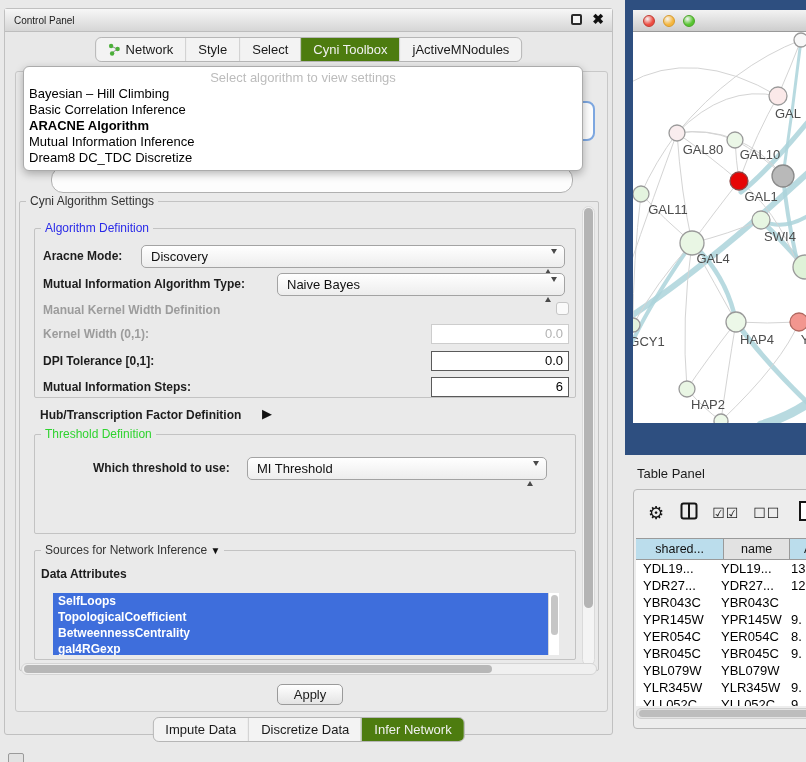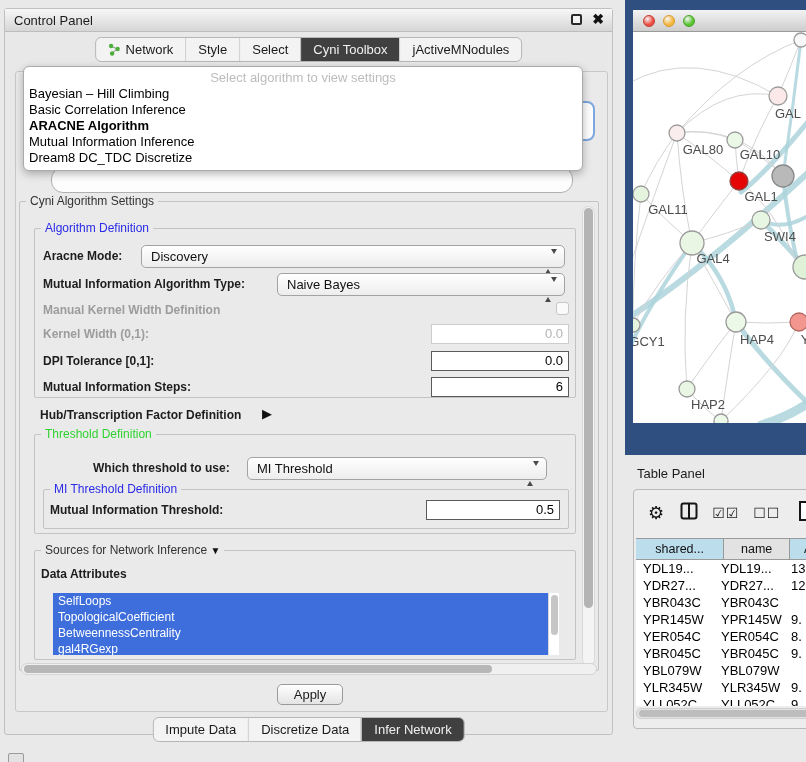--- a/index.html
+++ b/index.html
@@ -2,29 +2,29 @@
 <html><head>
 <meta charset="utf-8">
 <style>
   * { box-sizing: border-box; margin: 0; padding: 0; }
   html,body { width:806px; height:762px; }
   body { position:relative; background:#e9e9e9; font-family:"Liberation Sans",sans-serif; overflow:hidden; color:#1a1a1a; }
 
   
   .control-panel { position:absolute; left:4px; top:8px; width:609px; height:727px; background:#e8e8e8; border:1px solid #c0c0c0; border-radius:3px; }
   .cp-titlebar { position:absolute; left:0; top:0; right:0; height:23px; background:linear-gradient(#f7f7f7,#d6d6d6); border-bottom:1px solid #bdbdbd; display:flex; align-items:center; }
-  .cp-title { font-size:13px; padding-left:9px; color:#1b1b1b; }
+  .cp-title { font-size:10px; padding-left:9px; color:#1b1b1b; }
   .cp-controls { position:absolute; right:8px; top:5px; display:flex; gap:10px; align-items:center; }
   .float-icon { width:11px; height:11px; border:2px solid #2a2a2a; border-radius:2px; background:#f4f4f4; }
   .close-icon { font-size:14px; font-weight:bold; color:#111; line-height:11px; }
 
   .tab-strip { position:absolute; top:28px; left:50%; transform:translateX(-50%); display:inline-flex; background:#f3f3f3; border:1px solid #b6b6b6; border-radius:6px; overflow:hidden; }
   .tab { font-size:13px; padding:4px 12px; white-space:nowrap; display:flex; align-items:center; gap:5px; border-left:1px solid #cfcfcf; }
   .tab:first-child { border-left:none; }
-  .tab.active { background:#404040; color:#f1f1f1; }
+  .tab.active { background:#4d7c0f; color:#f1f1f1; }
 
   .outer-box { position:absolute; left:10px; top:62px; width:593px; height:641px; background:#eaeaea; border:1px solid #c8c8c8; border-radius:3px; }
 
   
   .ghost-combo { position:absolute; left:46px; top:158px; width:522px; height:26px; background:#fdfdfd; border:1px solid #b0b0b0; border-radius:12px; z-index:5; }
   .focus-sliver { position:absolute; left:556px; top:92px; width:34px; height:40px; background:#fdfdfd; border:2px solid #7da7e0; border-radius:8px; z-index:5; }
 
   
   .algo-popup { position:absolute; left:18px; top:57px; width:560px; background:#fff; border:1px solid #ababab; border-radius:6px; box-shadow:0 3px 8px rgba(0,0,0,.28); z-index:10; padding:2px 0 4px 0; }
   .popup-prompt { text-align:center; color:#bcbcbc; font-size:13px; height:17px; line-height:17px; }
@@ -50,21 +50,21 @@
   .numfield { position:absolute; height:20px; background:#fff; font-size:13px; line-height:18px; text-align:right; padding-right:5px; }
   .numfield.strong { border:1px solid #5a5a5a; color:#000; }
   .numfield.dim { border:1px solid #cdcdcd; color:#b3b3b3; }
 
   .checkbox { position:absolute; width:13px; height:13px; border:1px solid #c6c6c6; border-radius:3px; background:#fafafa; }
 
   .arrow-right { font-size:13px; color:#111; }
   .arrow-down { font-size:10px; color:#111; }
 
   
-  .attr-list { position:absolute; left:18px; top:42px; width:506px; height:62px; background:#a16207; overflow:hidden; }
+  .attr-list { position:absolute; left:18px; top:42px; width:506px; height:62px; background:#a16207; overflow:hidden;font-weight:bold; }
   .attr-item { height:16px; line-height:16px; font-size:12px; color:#fff; background:#3e6edc; padding-left:5px; }
   .list-vscroll { position:absolute; right:0; top:0; bottom:0; width:11px; background:#fff; border-left:1px solid #d8d8d8; }
   .list-vscroll .thumb { position:absolute; left:2px; top:2px; width:7px; height:40px; background:#c6c6c6; border-radius:4px; }
 
   
   .v-scroll { position:absolute; right:3px; top:4px; width:13px; height:460px; background:#f4f4f4; border:1px solid #dadada; border-radius:7px; }
   .v-scroll .thumb { position:absolute; left:1px; top:1px; width:9px; height:400px; background:#b4b4b4; border-radius:5px; }
   .h-scroll { position:absolute; left:16px; top:654px; width:576px; height:12px; background:#f0f0f0; border:1px solid #d5d5d5; border-radius:6px; z-index:3; }
   .h-scroll .thumb { position:absolute; left:2px; top:1px; width:468px; height:8px; background:#b7b7b7; border-radius:4px; }
 
@@ -185,25 +185,20 @@
 
     <div class="fieldset" style="left:14px; top:232px; width:542px; height:100px;">
       <span class="legend green">Threshold Definition</span>
 
       <span class="lbl" style="left:58px; top:26px;">Which threshold to use:</span>
       <div class="combo" style="left:212px; top:22px; width:300px;">
         <span>MI Threshold</span>
         <span class="steppers"><span class="tri-up"></span><span class="tri-down"></span></span>
       </div>
 
-      <div class="fieldset" style="left:8px; top:54px; width:526px; height:40px;">
-        <span class="legend blue">MI Threshold Definition</span>
-        <span class="lbl" style="left:6px; top:13px;">Mutual Information Threshold:</span>
-        <div class="numfield strong" style="left:382px; top:10px; width:134px;">0.5</div>
-      </div>
     </div>
 
     <div class="fieldset" style="left:14px; top:348px; width:542px; height:110px;">
       <span class="legend"><span>Sources for Network Inference</span> <span class="arrow-down">▼</span></span>
       <span class="lbl" style="left:6px; top:16px;">Data Attributes</span>
       <div class="attr-list">
         <div id="attr-items">
             <div class="attr-item">SelfLoops</div>
             <div class="attr-item">TopologicalCoefficient</div>
             <div class="attr-item">BetweennessCentrality</div>

